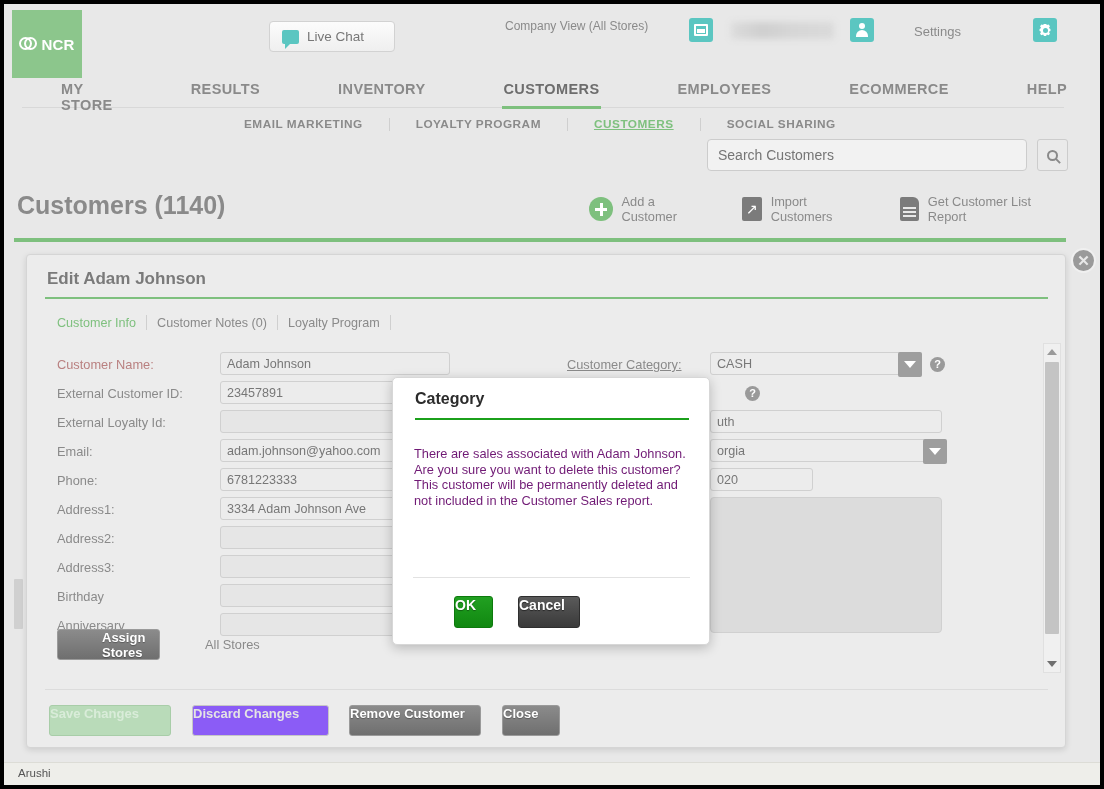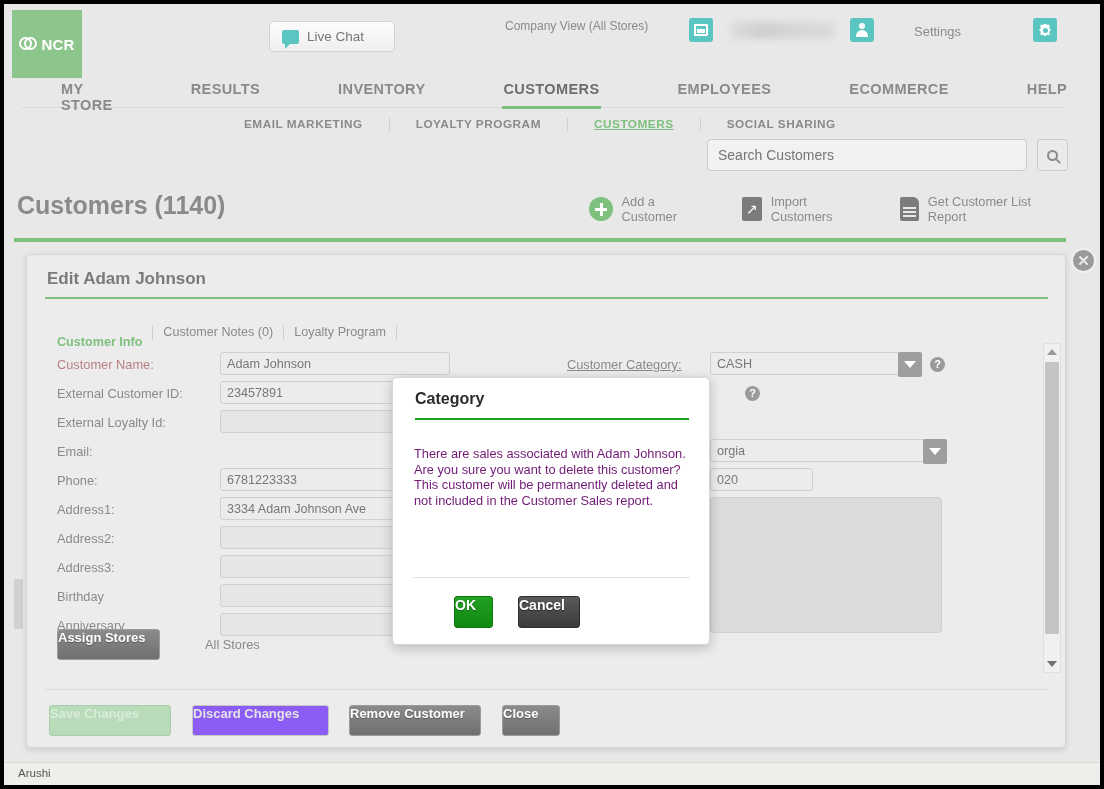--- a/index.html
+++ b/index.html
@@ -118,21 +118,21 @@
   .modal {
     position: absolute; left: 22px; top: 250px; width: 1040px; height: 494px;
     background: #ececec; border: 1px solid #d5d5d5; border-radius: 4px;
     box-shadow: 0 2px 6px rgba(0,0,0,.12);
   }
   .modal-title { position: absolute; left: 20px; top: 14px; font-size: 17px; font-weight: bold; color: #7a7a7a; }
   .modal-rule { position: absolute; left: 18px; top: 42px; width: 1003px; height: 2px; background: #7ec07e; }
 
   .tabs { position: absolute; left: 30px; top: 60px; display: flex; align-items: center; }
   .tabs .tab { font-size: 12.6px; color: #8a8a8a; cursor: pointer; padding: 0 10px; }
-  .tabs .tab.active { color: #7ec07e; font-weight: bold; padding-left: 0; margin-top: 20px; }
+  .tabs .tab.active { color: #7ec07e; font-weight: normal; padding-left: 0; }
   .tabs .tsep { width:1px; height:15px; background:#cfcfcf; }
 
   .form-area { position: absolute; left: 18px; top: 84px; width: 1004px; height: 342px; }
 
   .lbl { position: absolute; font-size: 12.8px; color: #8a8a8a; }
   .lbl.req { color: #b98080; }
   .fld {
     position: absolute; height: 23px; background: #e6e6e6; border: 1px solid #d0d0d0;
     border-radius: 3px; font-size: 12.6px; color: #777; padding: 0 6px;
     font-family: "Liberation Sans", sans-serif;
@@ -148,21 +148,21 @@
     color: #fff; font-size: 11px; font-weight: bold; text-align: center; line-height: 15px; cursor: pointer;
   }
   .bigbox { position: absolute; background: #dcdcdc; border: 1px solid #d0d0d0; border-radius: 4px; }
 
   .btn {
     border: 1px solid #9a9a9a; border-radius: 3px; color: #fff; font-size: 13px; font-weight: bold;
     font-family: "Liberation Sans", sans-serif; cursor: pointer;
     background: linear-gradient(#8b8b8b,#6f6f6f);
     text-shadow: 0 1px 1px rgba(0,0,0,.3);
   }
-  .btn-assign { position: absolute; left: 30px; top: 290px; width: 103px; height: 31px; }
+  .btn-assign { position: absolute; left: 30px; top: 290px; width: 103px; height: 31px; padding-left: 44px; }
   .all-stores { position: absolute; left: 178px; top: 298px; font-size: 12.8px; color: #8a8a8a; }
 
   .footer-sep { position:absolute; left:18px; top:434px; width:1003px; height:1px; background:#dcdcdc; }
   .btn-save { position:absolute; left:22px; top:450px; width:122px; height:31px;
     background:#b9dbb9; border:1px solid #a8cda8; color:#d9ecd9; text-shadow:none; }
   .btn-discard { position:absolute; left:165px; top:450px; width:137px; height:31px;
     background:#8b5cf6; border:1px solid #c6c6c6; color:#e4e4e4; text-shadow:none; }
   .btn-remove { position:absolute; left:322px; top:450px; width:132px; height:31px; }
   .btn-close { position:absolute; left:475px; top:450px; width:58px; height:31px; }
 
@@ -320,34 +320,36 @@
       <div class="lbl" style="left:12px;  top:134px;">Phone:</div>
       <div class="lbl" style="left:12px;  top:163px;">Address1:</div>
       <div class="lbl" style="left:12px;  top:192px;">Address2:</div>
       <div class="lbl" style="left:12px;  top:221px;">Address3:</div>
       <div class="lbl" style="left:12px;  top:250px;">Birthday</div>
       <div class="lbl" style="left:12px;  top:279px;">Anniversary</div>
 
       <input class="fld filled" style="left: 175px; top: 13px; width: 230px;" value="Adam Johnson">
       <input class="fld filled" style="left: 175px; top: 42px; width: 265px;" value="23457891">
       <input class="fld" style="left: 175px; top: 71px; width: 265px;">
+      <input class="fld filled" style="left: 175px; top: 100px; width: 265px;" value="adam.johnson@yahoo.com">
       <input class="fld filled" style="left: 175px; top: 129px; width: 265px;" value="6781223333">
       <input class="fld filled" style="left: 175px; top: 158px; width: 290px;" value="3334 Adam Johnson Ave">
       <input class="fld" style="left: 175px; top: 187px; width: 290px;">
       <input class="fld" style="left: 175px; top: 216px; width: 290px;">
       <input class="fld" style="left: 175px; top: 245px; width: 290px;">
       <input class="fld" style="left: 175px; top: 274px; width: 290px;">
 
       <div class="lbl" style="left:522px; top:18px; text-decoration:underline;">Customer Category:</div>
       <input class="fld filled" style="left: 665px; top: 13px; width: 207px;" value="CASH">
       <div class="sel-arrow" style="left:853px; top:13px;"></div>
       <div class="qmark" style="left:885px; top:18px;">?</div>
 
       <div class="qmark" style="left:700px; top:47px;">?</div>
 
+      <input class="fld filled" style="left: 665px; top: 71px; width: 232px;" value="uth">
       <input class="fld filled" style="left: 665px; top: 100px; width: 232px;" value="orgia">
       <div class="sel-arrow" style="left:878px; top:100px;"></div>
       <input class="fld filled" style="left: 665px; top: 129px; width: 103px;" value="020">
 
       <div class="bigbox" style="left:665px; top:158px; width:232px; height:136px;"></div>
 
       <div class="btn btn-assign" style="top:290px; left:12px;">Assign Stores</div>
       <div class="all-stores" style="left:160px; top:298px;">All Stores</div>
     </div>
 

